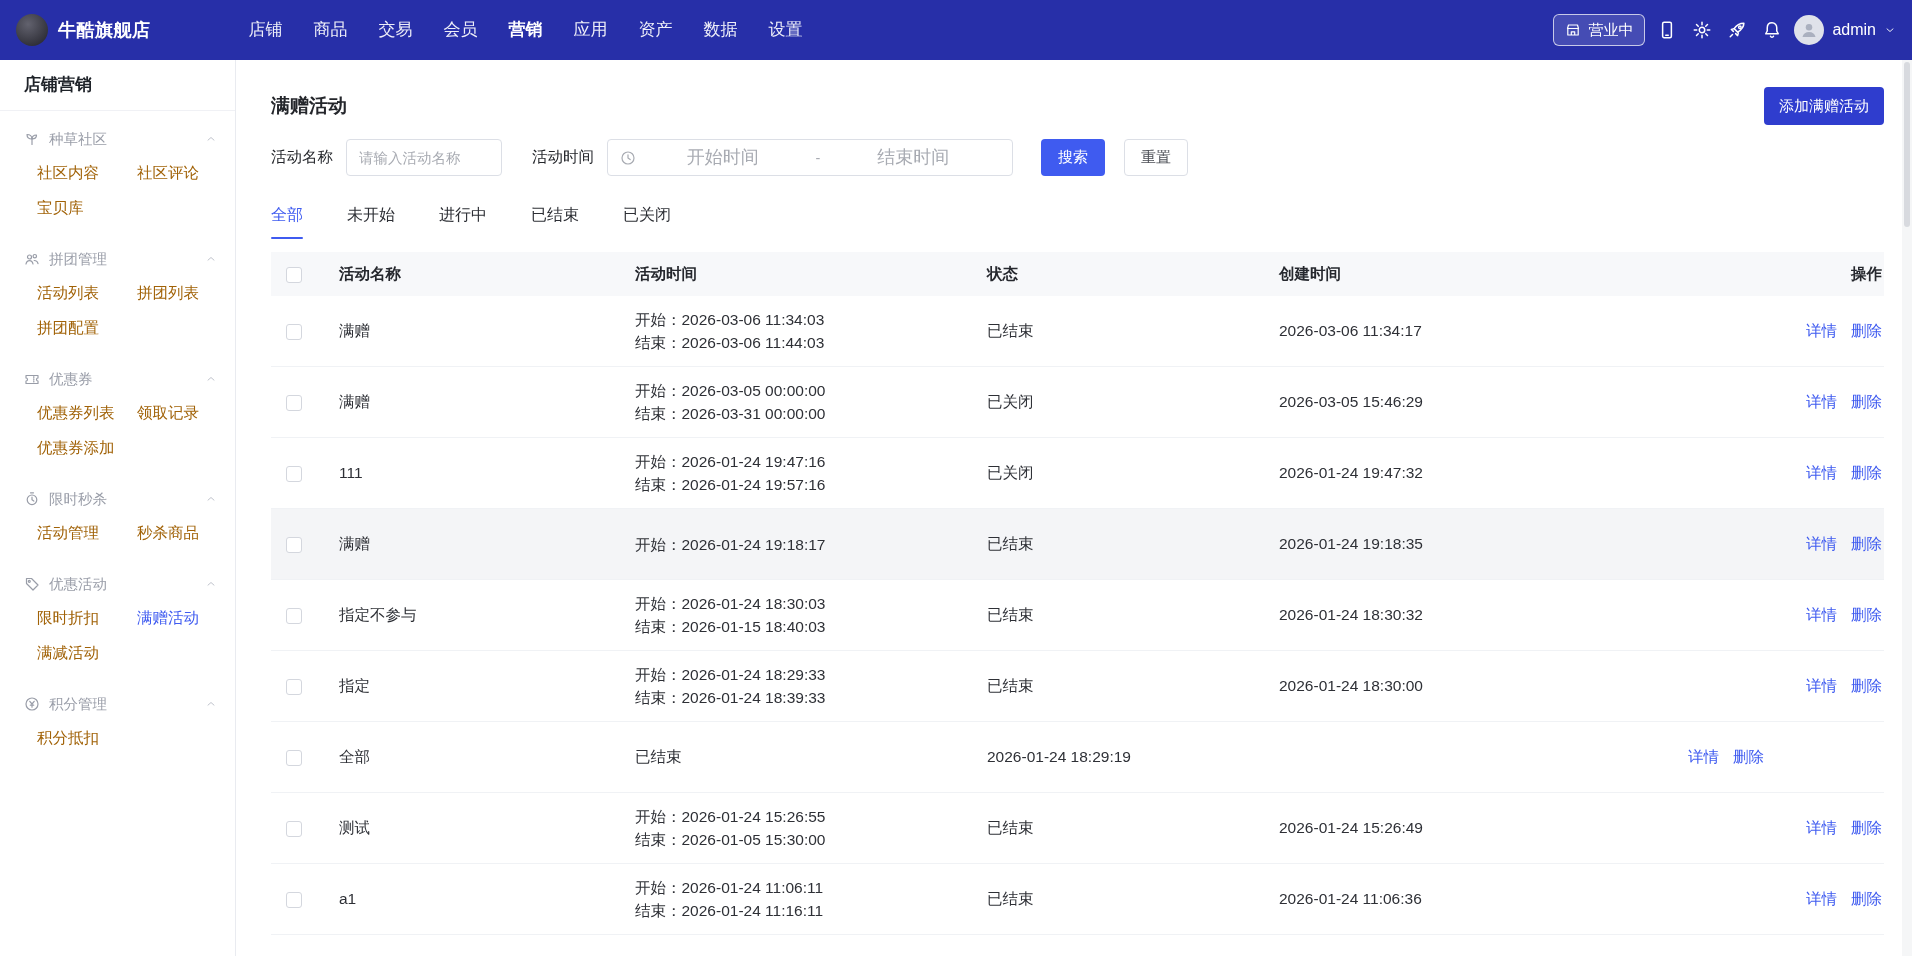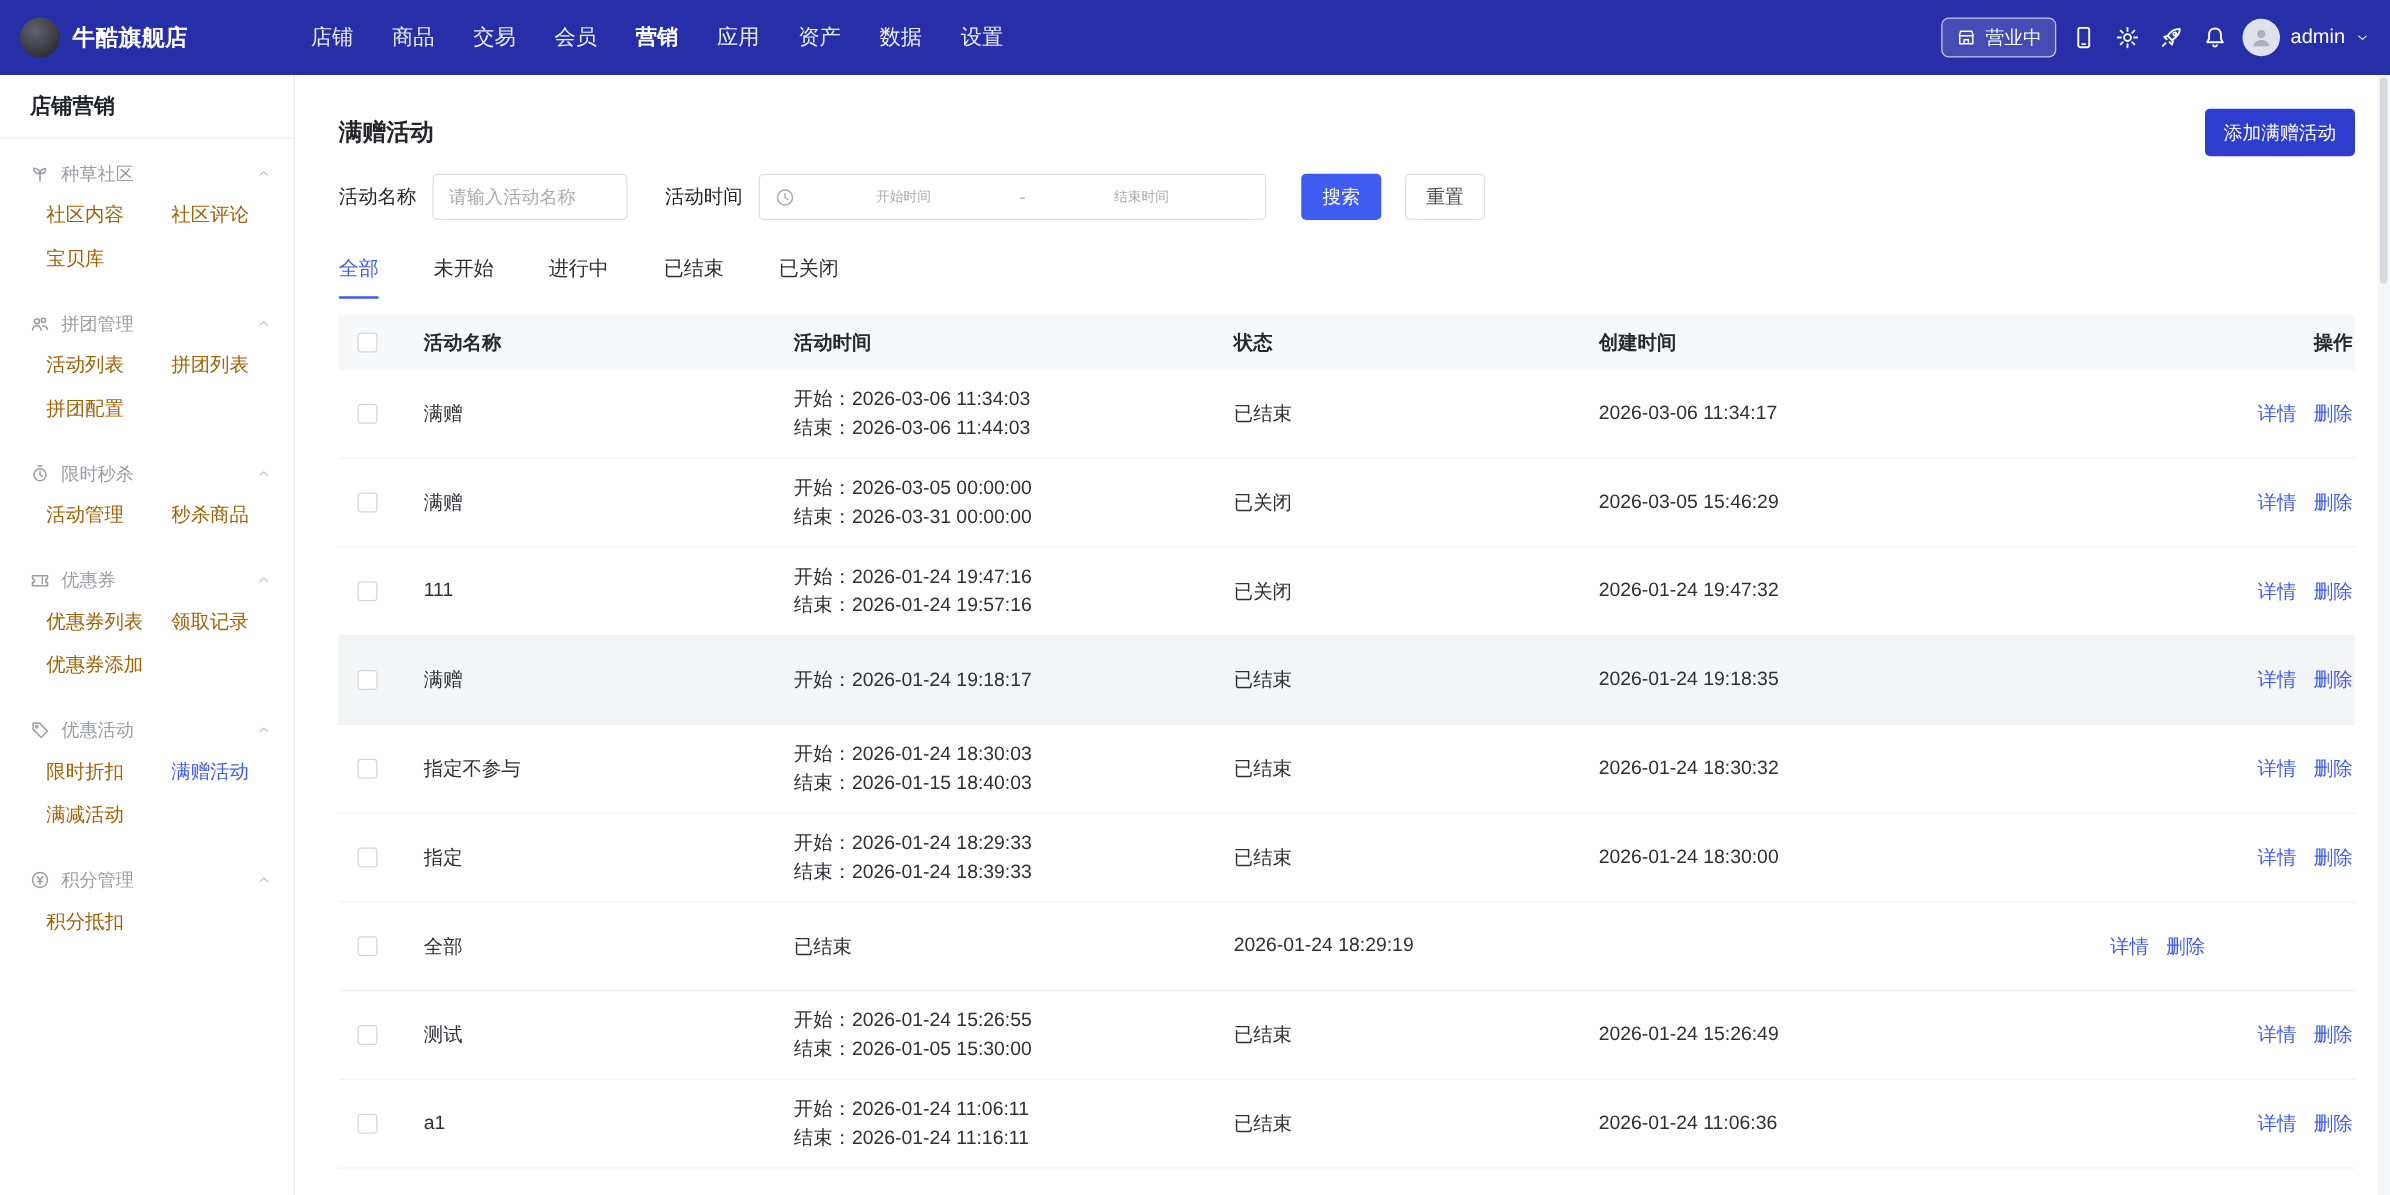--- a/index.html
+++ b/index.html
@@ -63,21 +63,21 @@
   .btn-primary{background:var(--accent);color:#fff;border:none;border-radius:4px;font-size:15px;cursor:pointer;font-family:inherit;}
   .add-btn{height:38px;padding:0 15px;background:var(--add_button_bg);}
 
   .filter-row{display:flex;align-items:center;margin-top:14px;}
   .f-label{font-size:15.5px;color:#24262b;margin-right:13px;}
   .time-label{margin-left:30px;}
   .name-input{width:156px;height:37px;border:1px solid #dcdfe6;border-radius:4px;padding:0 12px;font-size:14.5px;color:#333;outline:none;font-family:inherit;}
   .name-input::placeholder{color:#a8abb2;}
   .date-range{width:406px;height:37px;border:1px solid #dcdfe6;border-radius:4px;display:flex;align-items:center;padding:0 12px;color:#a8abb2;background:#fff;}
   .clock,.clock svg{width:16px;height:16px;color:#a8abb2;}
-  .date-input{flex:1;border:none;outline:none;text-align:center;font-size:11px;color:#6d28d9;font-family:inherit;background:transparent;min-width:0;}
+  .date-input{flex:1;border:none;outline:none;text-align:center;font-size:18px;color:#6d28d9;font-family:inherit;background:transparent;min-width:0;}
   .date-input::placeholder{color:#a8abb2;}
   .dash{padding:0 6px;color:#a8abb2;font-size:14.5px;}
   .search-btn{height:37px;padding:0 17px;margin-left:28px;}
   .btn-plain{height:37px;padding:0 16px;background:#fff;border:1px solid #dcdfe6;border-radius:4px;color:#4b4e55;font-size:15px;cursor:pointer;margin-left:19px;font-family:inherit;}
 
   .tabs{display:flex;gap:44px;margin-top:29px;}
   .tab{font-size:16px;color:#2d2f35;padding-bottom:13px;cursor:pointer;position:relative;}
   .tab.active{color:var(--accent);}
   .tab.active::after{content:"";position:absolute;left:0;right:0;bottom:0;height:2px;background:var(--accent);border-radius:1px;}
 
@@ -218,55 +218,55 @@
           <div class="sb-items">
             <div class="sb-item">活动列表</div>
             <div class="sb-item">拼团列表</div>
             <div class="sb-item">拼团配置</div>
           </div>
         </div>
         <div class="sb-group">
           <div class="sb-group-header">
             <span class="sb-icon">
               <svg viewBox="0 0 16 16" fill="none" stroke="currentColor" stroke-width="1.2" stroke-linecap="round" stroke-linejoin="round">
-                <circle cx="8" cy="8.8" r="4.8"></circle>
-                <path d="M8 6.2v2.6l1.8 1.3M6.5 1.8h3"></path>
-              </svg>
-            </span>
-            <span class="sb-label">限时秒杀</span>
-            <span class="sb-chevron">
-              <svg viewBox="0 0 16 16" fill="none" stroke="currentColor" stroke-width="1.2" stroke-linecap="round" stroke-linejoin="round">
-                <path d="M4 9.5 8 6l4 3.5"></path>
-              </svg>
-            </span>
-          </div>
-          <div class="sb-items">
-            <div class="sb-item">活动管理</div>
-            <div class="sb-item">秒杀商品</div>
-          </div>
-        </div>
-        <div class="sb-group">
-          <div class="sb-group-header">
-            <span class="sb-icon">
-              <svg viewBox="0 0 16 16" fill="none" stroke="currentColor" stroke-width="1.2" stroke-linecap="round" stroke-linejoin="round">
                 <path d="M2 4.5h12V7a1.5 1.5 0 0 0 0 3v2.5H2V10a1.5 1.5 0 0 0 0-3z"></path>
                 <path d="M9.8 5.6v1M9.8 7.8v1M9.8 10v1"></path>
               </svg>
             </span>
             <span class="sb-label">优惠券</span>
             <span class="sb-chevron">
               <svg viewBox="0 0 16 16" fill="none" stroke="currentColor" stroke-width="1.2" stroke-linecap="round" stroke-linejoin="round">
                 <path d="M4 9.5 8 6l4 3.5"></path>
               </svg>
             </span>
           </div>
           <div class="sb-items">
             <div class="sb-item">优惠券列表</div>
             <div class="sb-item">领取记录</div>
             <div class="sb-item">优惠券添加</div>
+          </div>
+        </div>
+        <div class="sb-group">
+          <div class="sb-group-header">
+            <span class="sb-icon">
+              <svg viewBox="0 0 16 16" fill="none" stroke="currentColor" stroke-width="1.2" stroke-linecap="round" stroke-linejoin="round">
+                <circle cx="8" cy="8.8" r="4.8"></circle>
+                <path d="M8 6.2v2.6l1.8 1.3M6.5 1.8h3"></path>
+              </svg>
+            </span>
+            <span class="sb-label">限时秒杀</span>
+            <span class="sb-chevron">
+              <svg viewBox="0 0 16 16" fill="none" stroke="currentColor" stroke-width="1.2" stroke-linecap="round" stroke-linejoin="round">
+                <path d="M4 9.5 8 6l4 3.5"></path>
+              </svg>
+            </span>
+          </div>
+          <div class="sb-items">
+            <div class="sb-item">活动管理</div>
+            <div class="sb-item">秒杀商品</div>
           </div>
         </div>
         <div class="sb-group">
           <div class="sb-group-header">
             <span class="sb-icon">
               <svg viewBox="0 0 16 16" fill="none" stroke="currentColor" stroke-width="1.2" stroke-linecap="round" stroke-linejoin="round">
                 <path d="M2.5 2.5h5L14 9l-5 5-6.5-6.5z"></path>
                 <circle cx="5.3" cy="5.3" r="1"></circle>
               </svg>
             </span>

